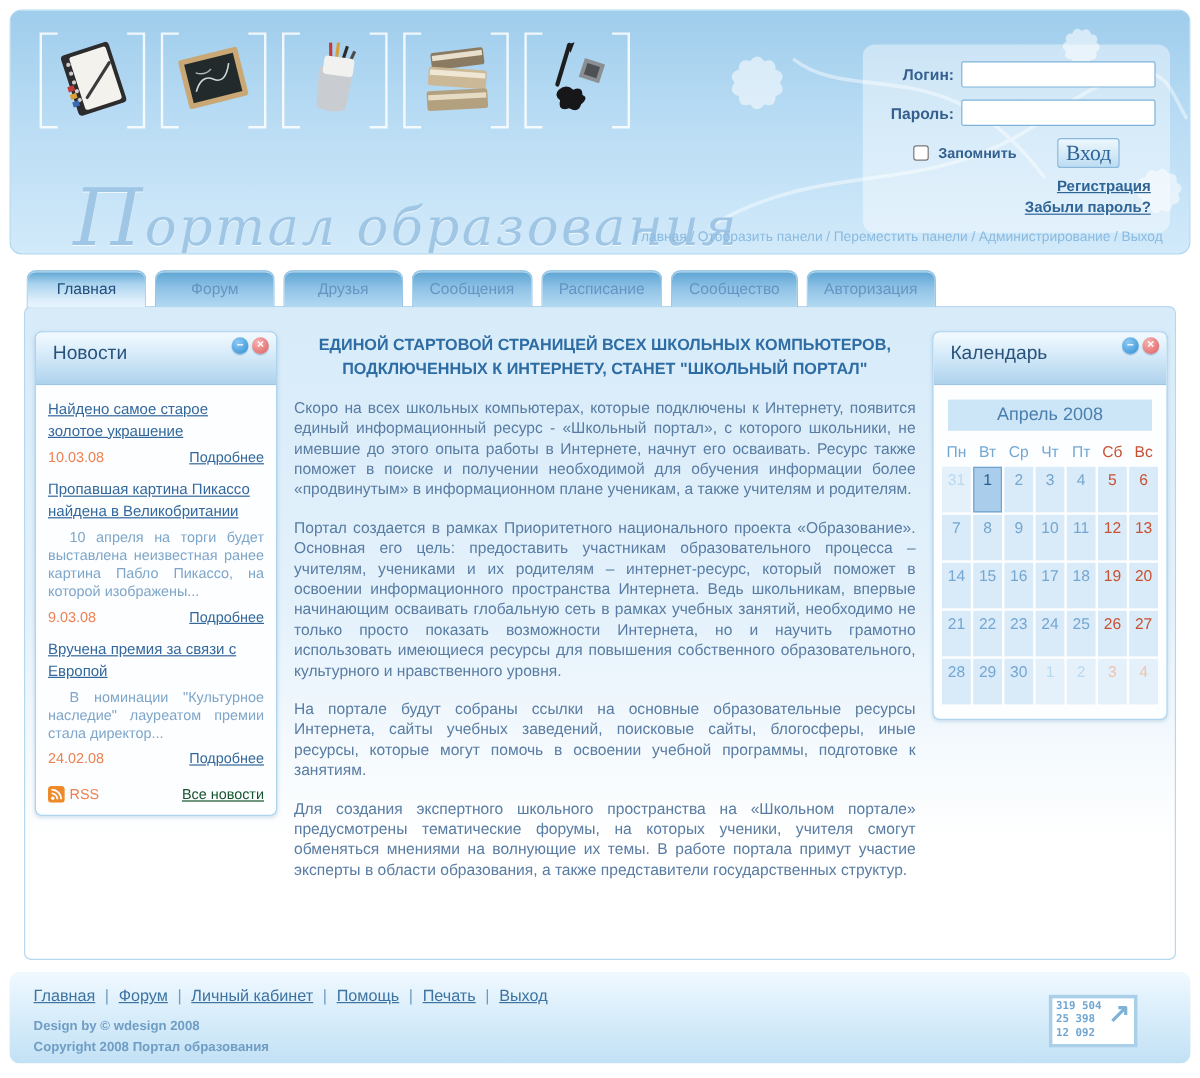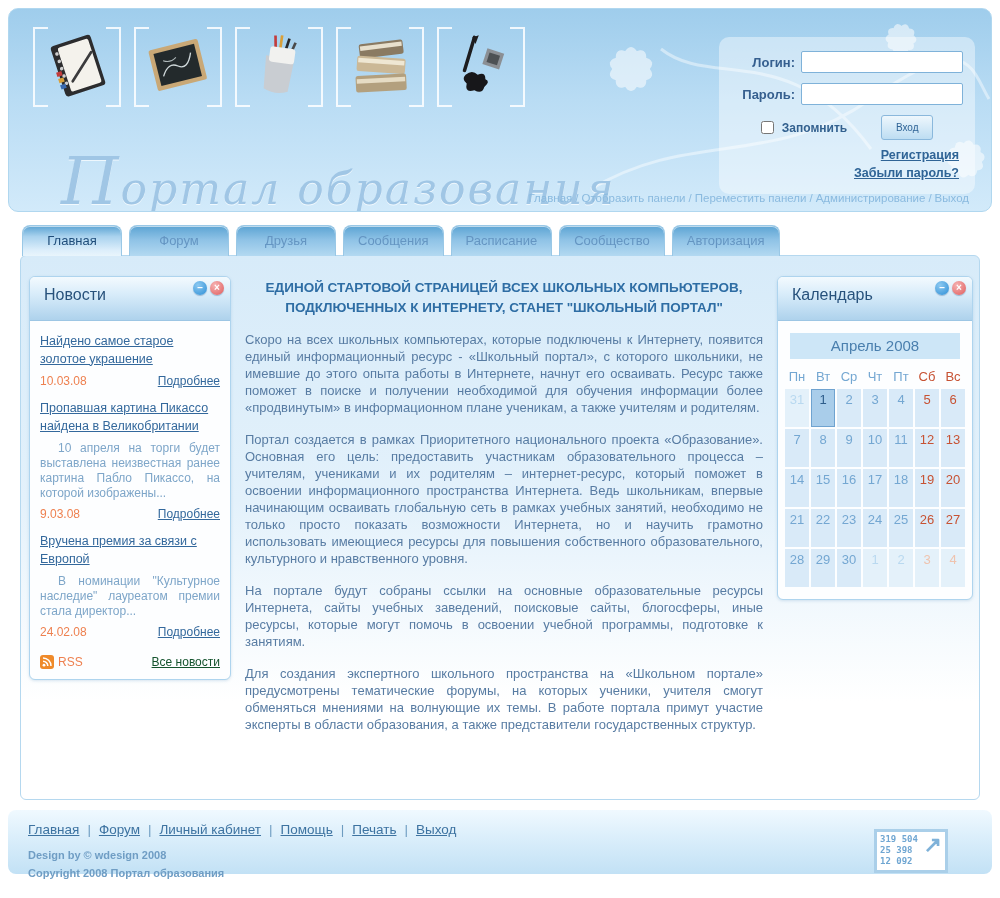--- a/index.html
+++ b/index.html
@@ -26,21 +26,21 @@
   .login-box { position:absolute; right:16px; top:28px; width:256px; padding:14px 12px 10px;
     background:rgba(255,255,255,.42); border-radius:10px; }
   .login-row { display:flex; align-items:center; justify-content:flex-end; margin-bottom:10px; }
   .login-row label { font-size:13px; font-weight:600; color:#355f8f; margin-right:6px; }
   .login-row input[type=text], .login-row input[type=password] { width:162px; height:22px;
     border:1px solid #7fb2d9; border-radius:2px; background:#fff; padding:0 4px; font-size:12px; }
   .remember-row { display:flex; align-items:center; justify-content:center; gap:8px; margin:2px 0 8px; }
   .remember-row input { width:13px; height:13px; }
   .remember-row .rlabel { font-size:12px; font-weight:bold; color:#33618f; margin-right:26px; }
   .enter-btn { width:52px; height:25px; border:1px solid #8ab8dc; border-radius:3px;
-    background:linear-gradient(180deg,#eef7fd,#bdddf2); color:#2f6496; font-size:10px; cursor:pointer; }
+    background:linear-gradient(180deg,#eef7fd,#bdddf2); color:#2f6496; font-size:18px; cursor:pointer;font-family:Liberation Serif, serif; }
   .login-links { text-align:right; padding-right:4px; }
   .login-links a { display:block; font-size:12.5px; font-weight:bold; color:#2f6496;
     text-decoration:underline; margin-bottom:4px; cursor:pointer; }
 
   .header-nav { position:absolute; right:22px; bottom:7px; font-size:11.5px; color:#8abadf; }
   .header-nav a { color:#8abadf; text-decoration:none; cursor:pointer; }
   .sep-slash { color:#8abadf; padding:0 3px; }
 
   
   .tabs { display:flex; gap:7px; margin:13px 0 0 14px; position:relative; z-index:2; }
@@ -97,21 +97,21 @@
   .wd { text-align:center; font-size:13px; color:#74a7d2; height:20px; line-height:20px; }
   .wd.wend { color:#c75233; }
   .cell { display:block; text-align:center; font-size:13px; height:38px; line-height:21px;
     background:#d9eaf8; color:#74a7d2; cursor:pointer; }
   .cell.weekend { color:#c75233; }
   .cell.out { background:#e4f1fa; color:#b9d9f0; }
   .cell.out-weekend { background:#e4f1fa; color:#efc3ae; }
   .cell.selected { background:#a9cdea; border:1px solid #6fa3d0; line-height:19px; color:#2d5c8a; }
 
   
-  .footer { position:relative; margin-top:10px; height:64px; border-radius:8px; padding:12px 20px;
+  .footer { position:relative; margin-top:10px; height:76px; border-radius:8px; padding:12px 20px;
     background:linear-gradient(180deg,#f0f9ff 0%,#dcefFB 40%,#c2e1f5 100%); }
   .footer-links { font-size:13.5px; }
   .flink { color:#3d73a1; text-decoration:underline; cursor:pointer; }
   .fsep { color:#6d9cc0; padding:0 8px; }
   .design-line { margin-top:12px; font-size:11px; font-weight:bold; color:#6f9dc4; }
   .copyright-line { margin-top:6px; font-size:11px; font-weight:bold; color:#6f9dc4; }
   .counter { position:absolute; right:44px; top:19px; width:74px; height:44px; background:#fff;
     border:3px solid #aacfe9; display:flex; align-items:flex-start; justify-content:space-between;
     padding:2px 3px; cursor:pointer; }
   .cnums { font-family:"DejaVu Sans Mono", monospace; font-size:9px; line-height:1.2;

